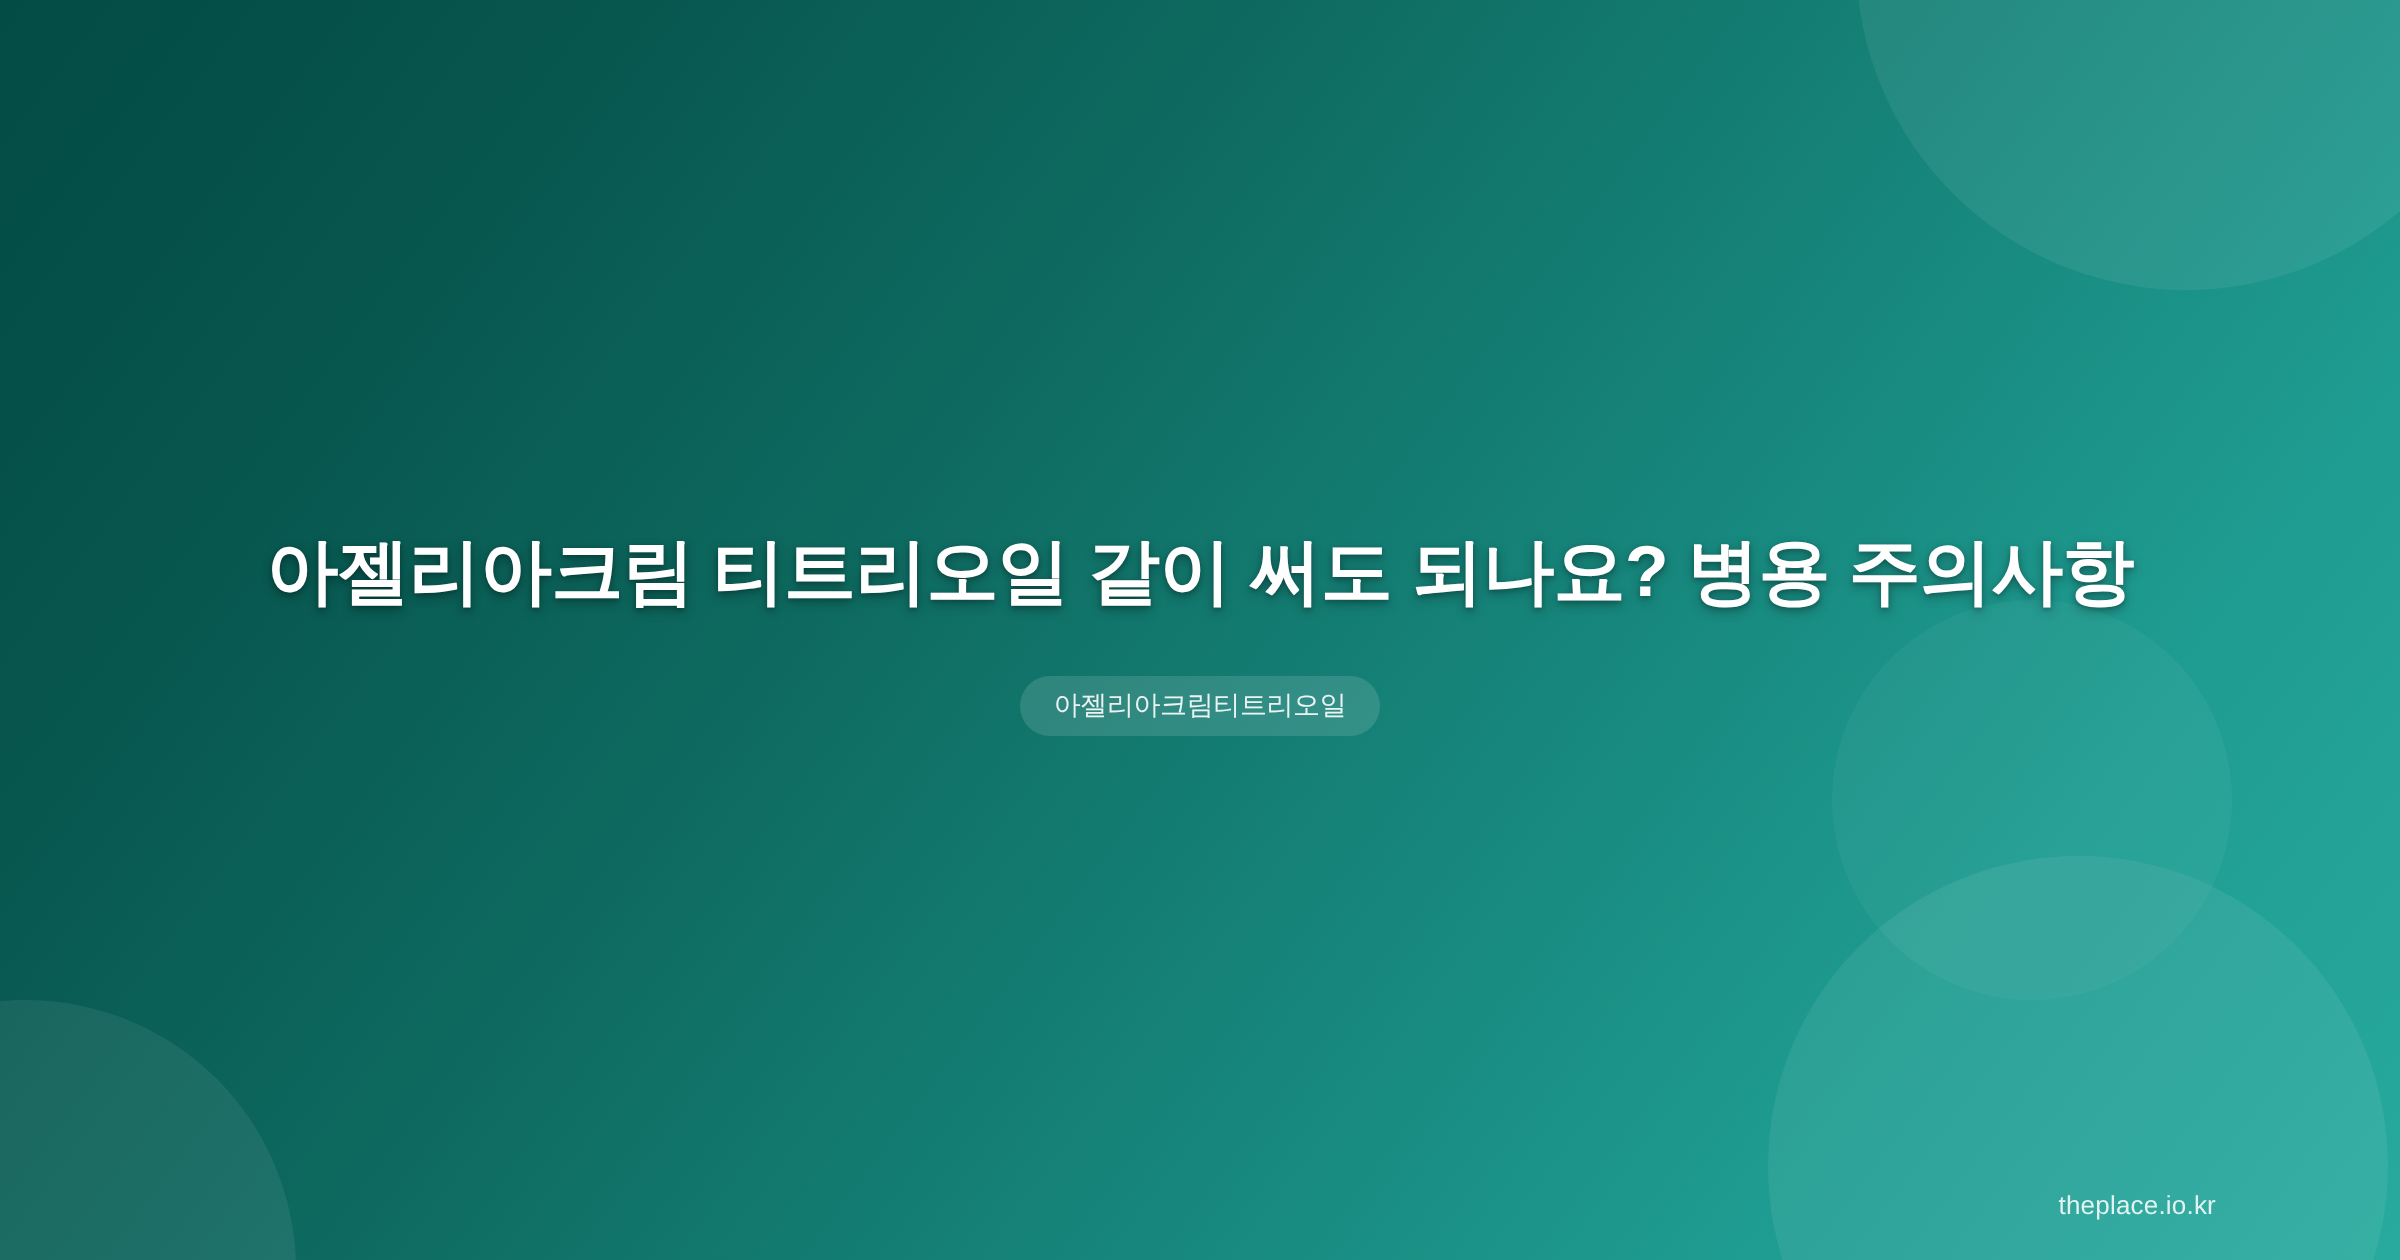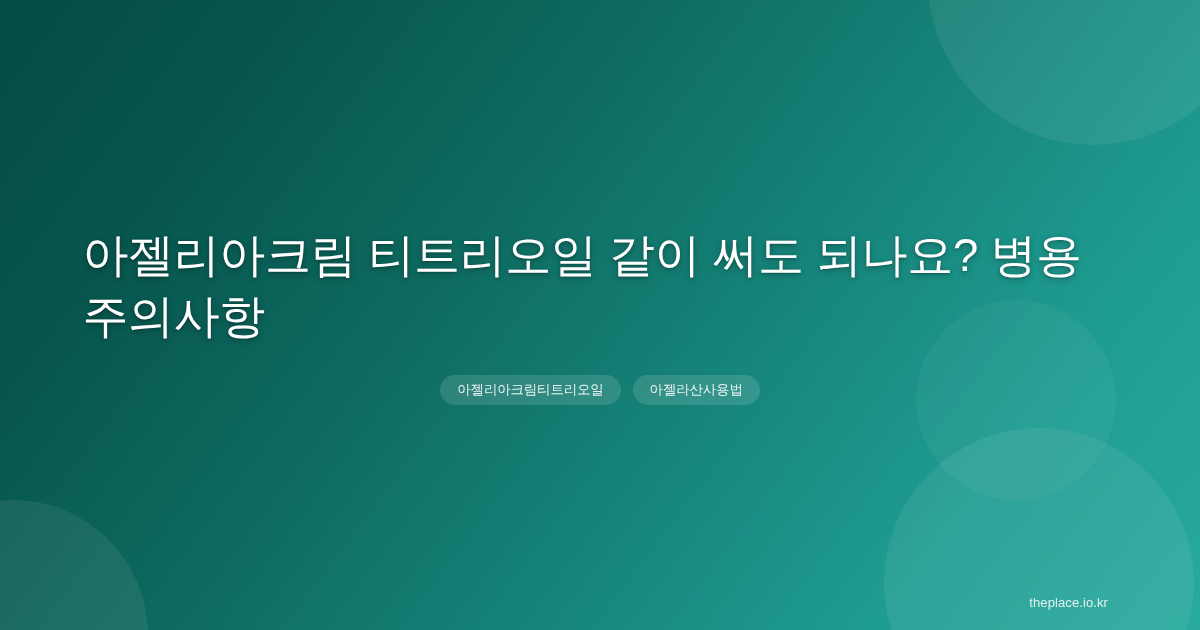--- a/index.html
+++ b/index.html
@@ -65,23 +65,24 @@
     align-items: center;
     justify-content: center;
     padding: 0 72px;
     box-sizing: border-box;
   }
 
   .title {
     margin: 0;
     width: 100%;
     max-width: 1035px;
+    text-align: center;
     color: #ffffff;
-    font-size: 46px;
-    font-weight: 400;
+    font-size: 36px;
+    font-weight: 700;
     line-height: 1.33;
     letter-spacing: -0.4px;
     word-break: keep-all;
     text-shadow: 0 2px 6px rgba(0, 0, 0, 0.30), 0 1px 2px rgba(0, 0, 0, 0.22);
   }
 
   .tags {
     margin-top: 28px;
     display: flex;
     flex-wrap: wrap;
@@ -125,20 +126,19 @@
   <div class="blob blob-bottom-right"></div>
   <div class="blob blob-bottom-left"></div>
   <div class="blob blob-soft blob-mid-right"></div>
 
   <div class="content">
 
     <h1 class="title">아젤리아크림 티트리오일 같이 써도 되나요? 병용 주의사항</h1>
 
     <div class="tags">
       <span class="tag">아젤리아크림티트리오일</span>
-      <span class="tag">아젤라산사용법</span>
     </div>
 
   </div>
 
   <div class="watermark">theplace.io.kr</div>
 
 </div>
 
 </body></html>

